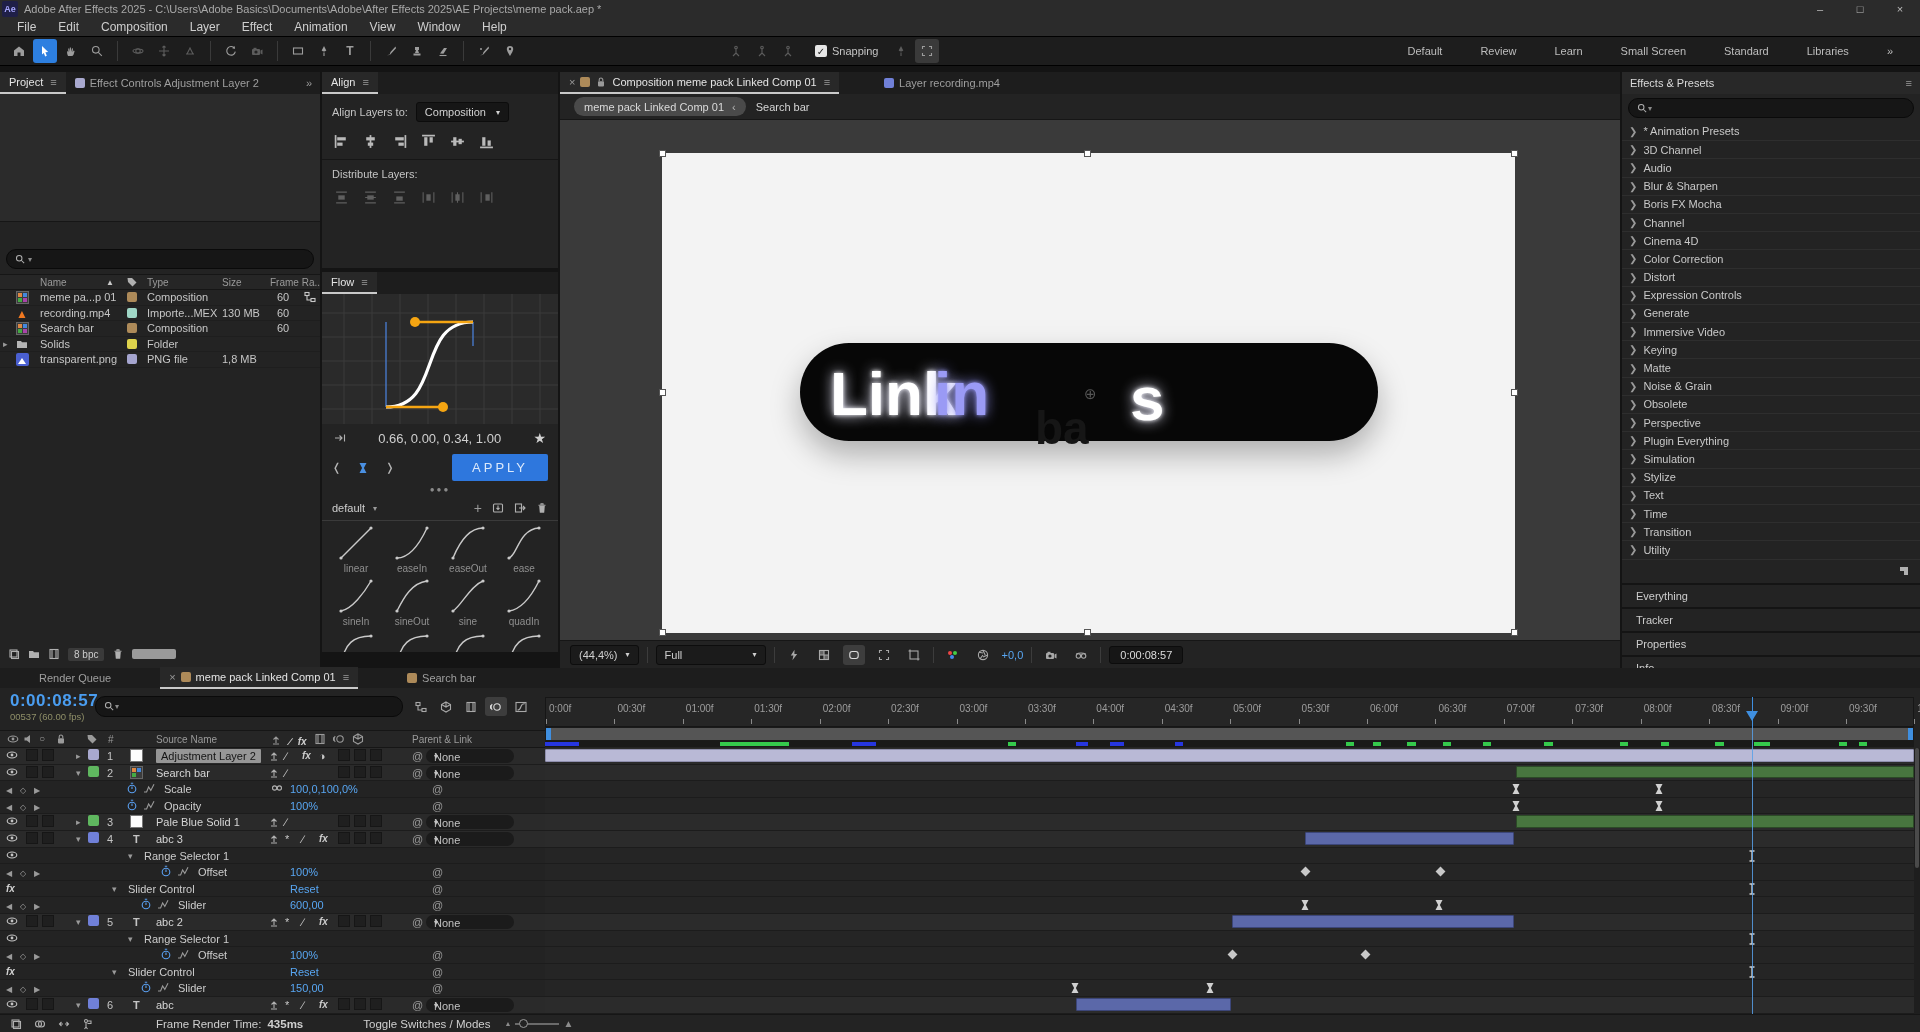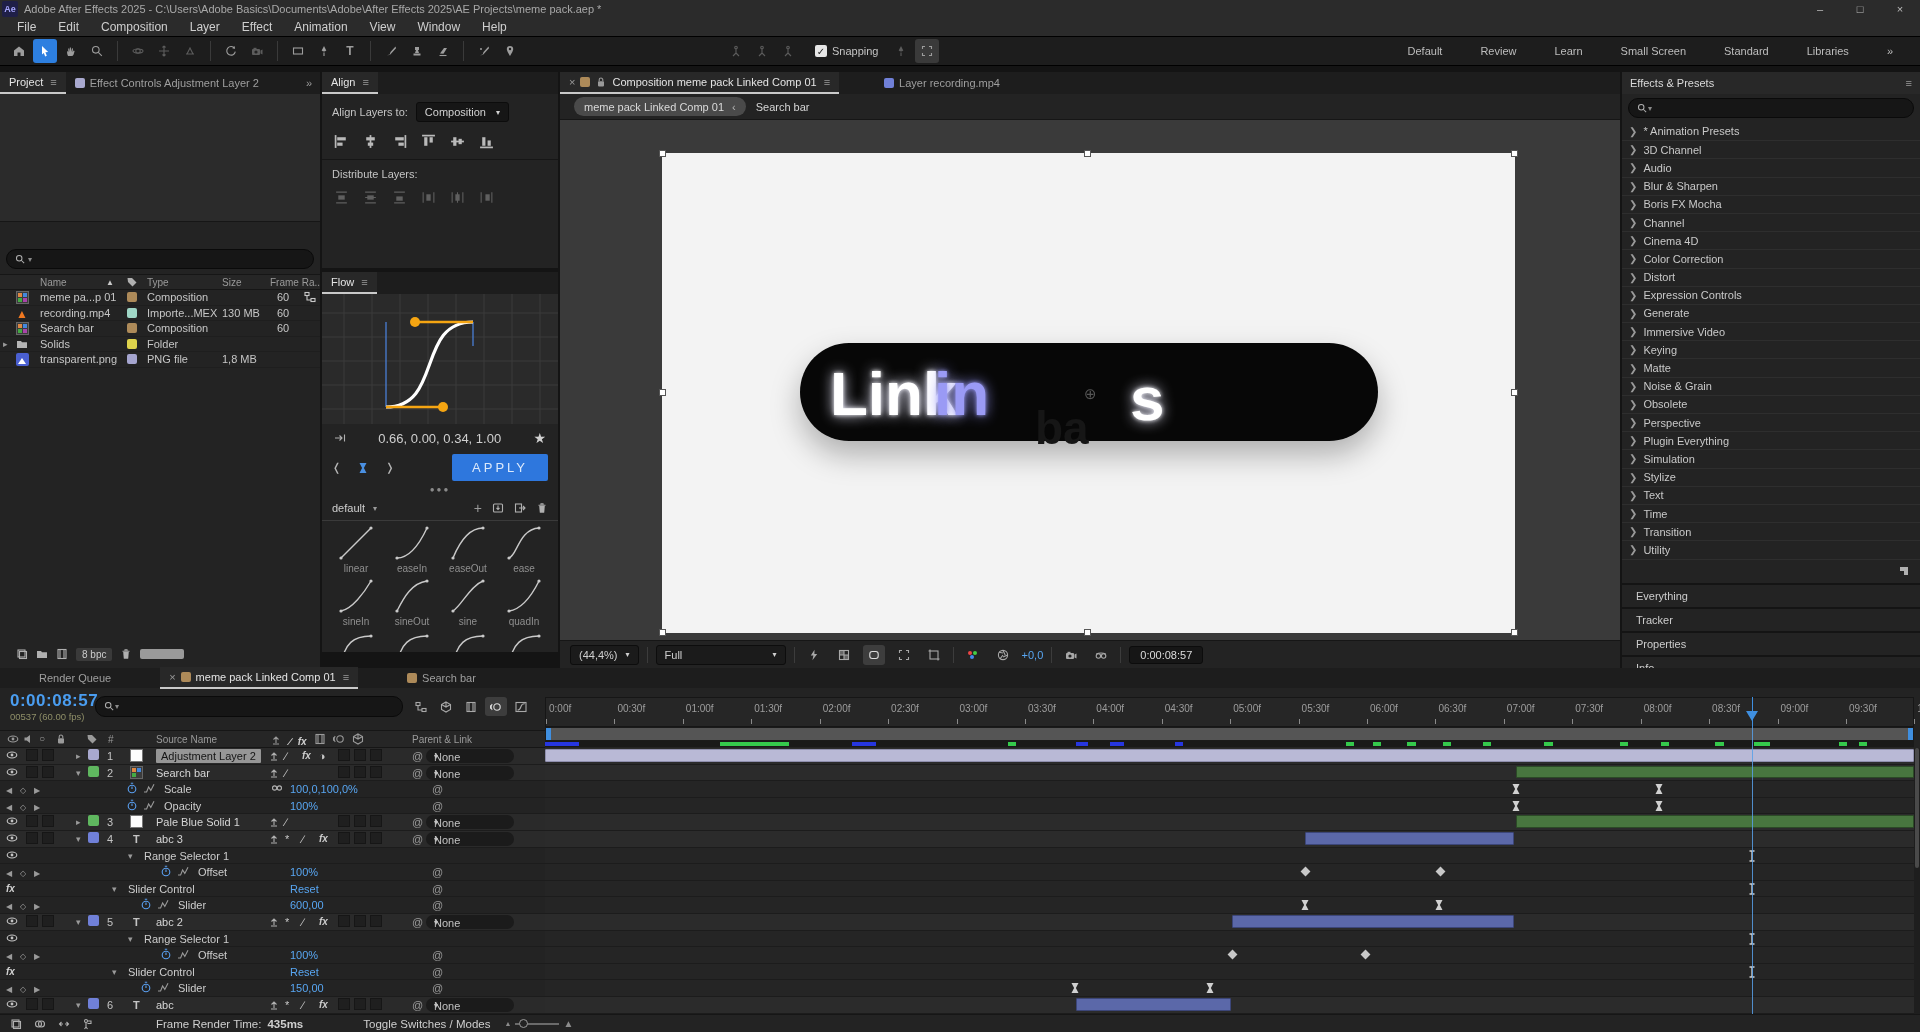--- a/index.html
+++ b/index.html
@@ -41,21 +41,21 @@
   .proj-body{height:128px;background:#2b2b2b;border-bottom:1px solid #161616;}
   .searchbox{margin:5px 6px;height:20px;background:#161616;border:1px solid #0a0a0a;border-radius:10px;
              display:flex;align-items:center;padding:0 8px;color:#8a8a8a;gap:2px;}
   .pcols{height:16px;display:flex;align-items:center;color:#9a9a9a;font-size:10px;background:#262626;border-top:1px solid #161616;border-bottom:1px solid #161616;position:relative;}
   .prow{height:15.5px;display:flex;align-items:center;position:relative;border-bottom:1px solid #1e1e1e;color:#c6c6c6;}
   .prow .nm{position:absolute;left:40px;width:95px;white-space:nowrap;overflow:hidden;}
   .prow .ty{position:absolute;left:147px;}
   .prow .sz{position:absolute;left:222px;}
   .prow .fr{position:absolute;left:277px;}
   .plabel{position:absolute;left:127px;width:10px;height:10px;border-radius:2px;}
-  .proj-footer{position:absolute;bottom:4px;left:8px;width:320px;height:20px;display:flex;align-items:center;gap:8px;padding:0 8px;color:#9a9a9a;}
+  .proj-footer{position:absolute;bottom:4px;left:0;width:320px;height:20px;display:flex;align-items:center;gap:8px;padding:0 8px;color:#9a9a9a;}
   .bpc-chip{background:#3a3a3a;border-radius:2px;padding:1px 6px;font-size:10px;color:#ccc;}
   .pf-scroll{width:44px;height:10px;background:#9a9a9a;border-radius:2px;}
 
   
   #align{left:322px;top:72px;width:236px;height:196px;}
   .align-row{display:flex;align-items:center;gap:8px;padding:8px 10px 2px;color:#c4c4c4;}
   .dd{background:#161616;border:1px solid #0c0c0c;border-radius:3px;height:20px;display:flex;align-items:center;gap:10px;padding:0 8px;color:#d2d2d2;}
   .align-icons{display:flex;gap:14px;padding:10px 12px;border-bottom:1px solid #161616;}
   .align-icons .icon{color:#b9b9b9;}
   .align-icons.dim .icon{color:#5f5f5f;}
@@ -748,21 +748,21 @@
       <div class="handle" style="left:99px;top:509px;"></div>
       <div class="handle" style="left:524px;top:509px;"></div>
       <div class="handle" style="left:951px;top:509px;"></div>
     </div>
     <div class="vbottom">
       <span class="chip">
         <span>(44,4%)</span>
         <span style="font-size:8px;">▾</span>
       </span>
       <span class="vb-sep"></span>
-      <span class="chip" style="width:130px;justify-content:space-between;">
+      <span class="chip" style="width:110px;justify-content:space-between;">
         <span>Full</span>
         <span style="font-size:8px;">▾</span>
       </span>
       <span class="vb-sep"></span>
       <span class="vicon" id="vb1">
           <svg width="12" height="12" viewBox="0 0 12 12" fill="none" stroke="currentColor" stroke-width="1.1">
             <path d="M6.5 0.8 2.8 6.5 H5.4 L4.4 11.2 9.2 5 H6.4 Z" fill="currentColor" stroke="none"></path>
           </svg>
         </span>
       <span class="vicon" id="vb2">

